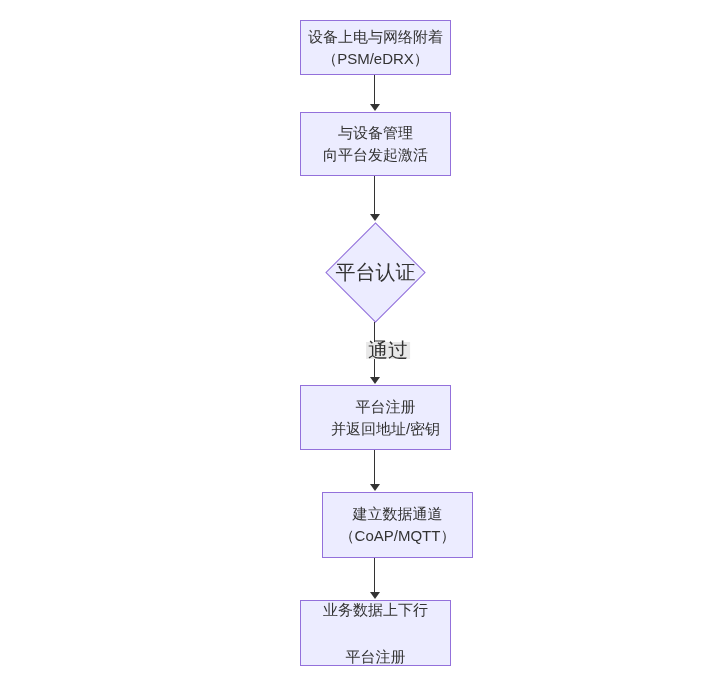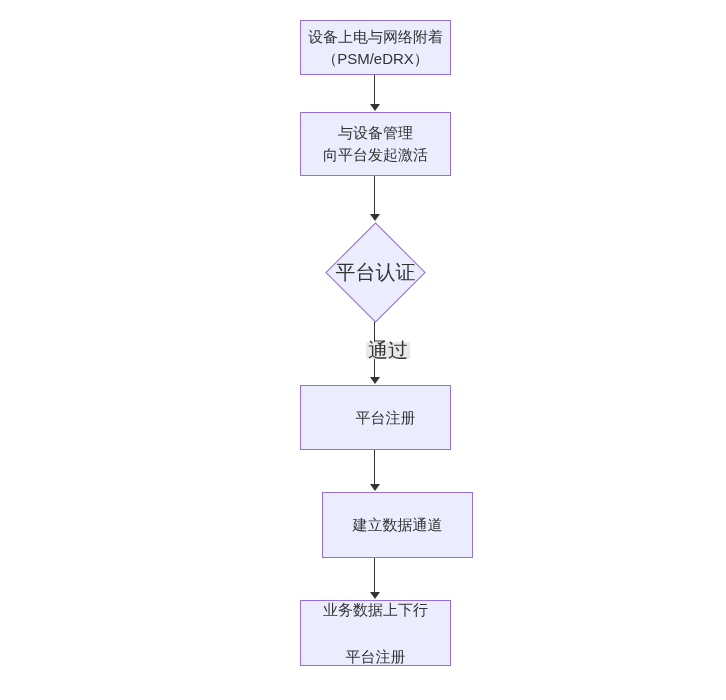--- a/index.html
+++ b/index.html
@@ -92,27 +92,29 @@
 
   <div class="diamond-shape"></div>
   <div class="diamond-label">平台认证</div>
 
   <div class="vline" style="top:322px; height:56px;"></div>
   <div class="edge-label">通过</div>
   <div class="arrowhead" style="top:377px;"></div>
 
   <div class="node rect" style="top:385px; height:65px;padding-left:20px;">
     <div>平台注册</div>
+    <div>并返回地址/密钥</div>
   </div>
 
   <div class="vline" style="top:450px; height:35px;"></div>
   <div class="arrowhead" style="top:484px;"></div>
 
   <div class="node rect" style="top:492px; height:66px;margin-left:22px;">
     <div>建立数据通道</div>
+    <div>（CoAP/MQTT）</div>
   </div>
 
   <div class="vline" style="top:558px; height:35px;"></div>
   <div class="arrowhead" style="top:592px;"></div>
 
   <div class="node rect" style="top:600px; height:66px;gap:25px;">
     <div>业务数据上下行</div>
     <div>平台注册</div>
   </div>
 

